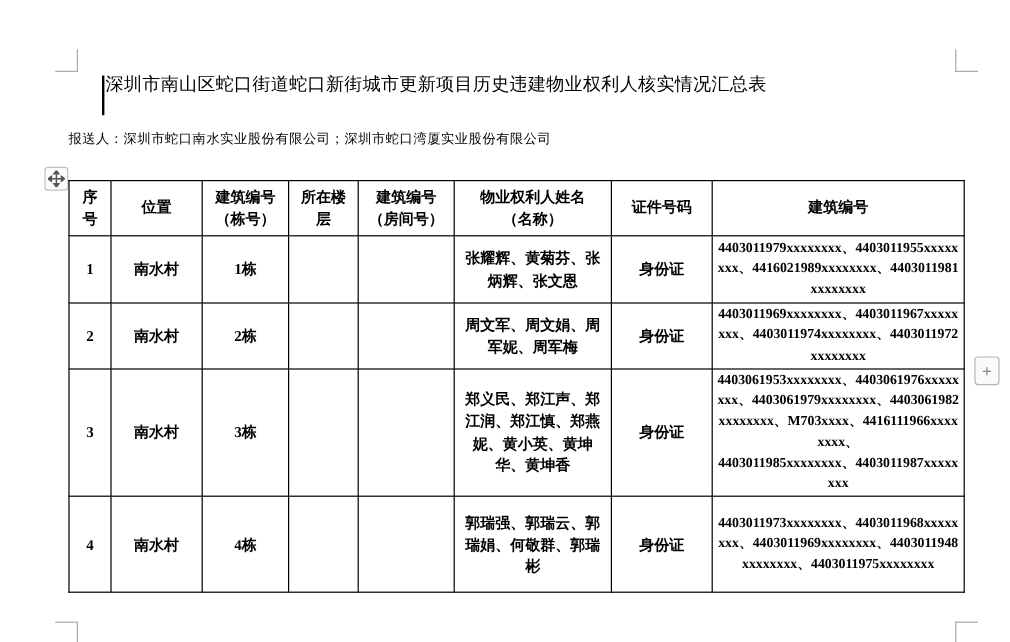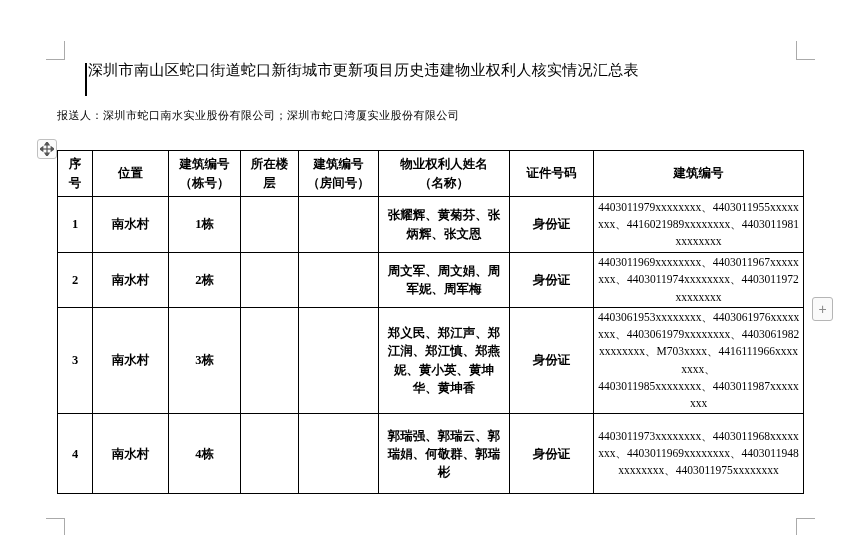--- a/index.html
+++ b/index.html
@@ -47,21 +47,21 @@
   table.main th, table.main td {
     border:1.5px solid #000;
     text-align:center; vertical-align:middle;
     padding:1px 3px;
     font-size:12.5px; font-weight:bold;
     white-space:pre-line;
     line-height:1.45;
     overflow:hidden;
   }
   table.main td.cert-num {
-    font-weight:normal;
+    font-weight:bold;
     font-size:11.5px;
     word-break:break-all;
     line-height:1.5;
   }
 
   .move-handle {
     position:absolute; left:37px; top:139px;
     width:20px; height:20px;
     border:1px solid #c0c0c0; border-radius:3px;
     background:#fcfcfc;

